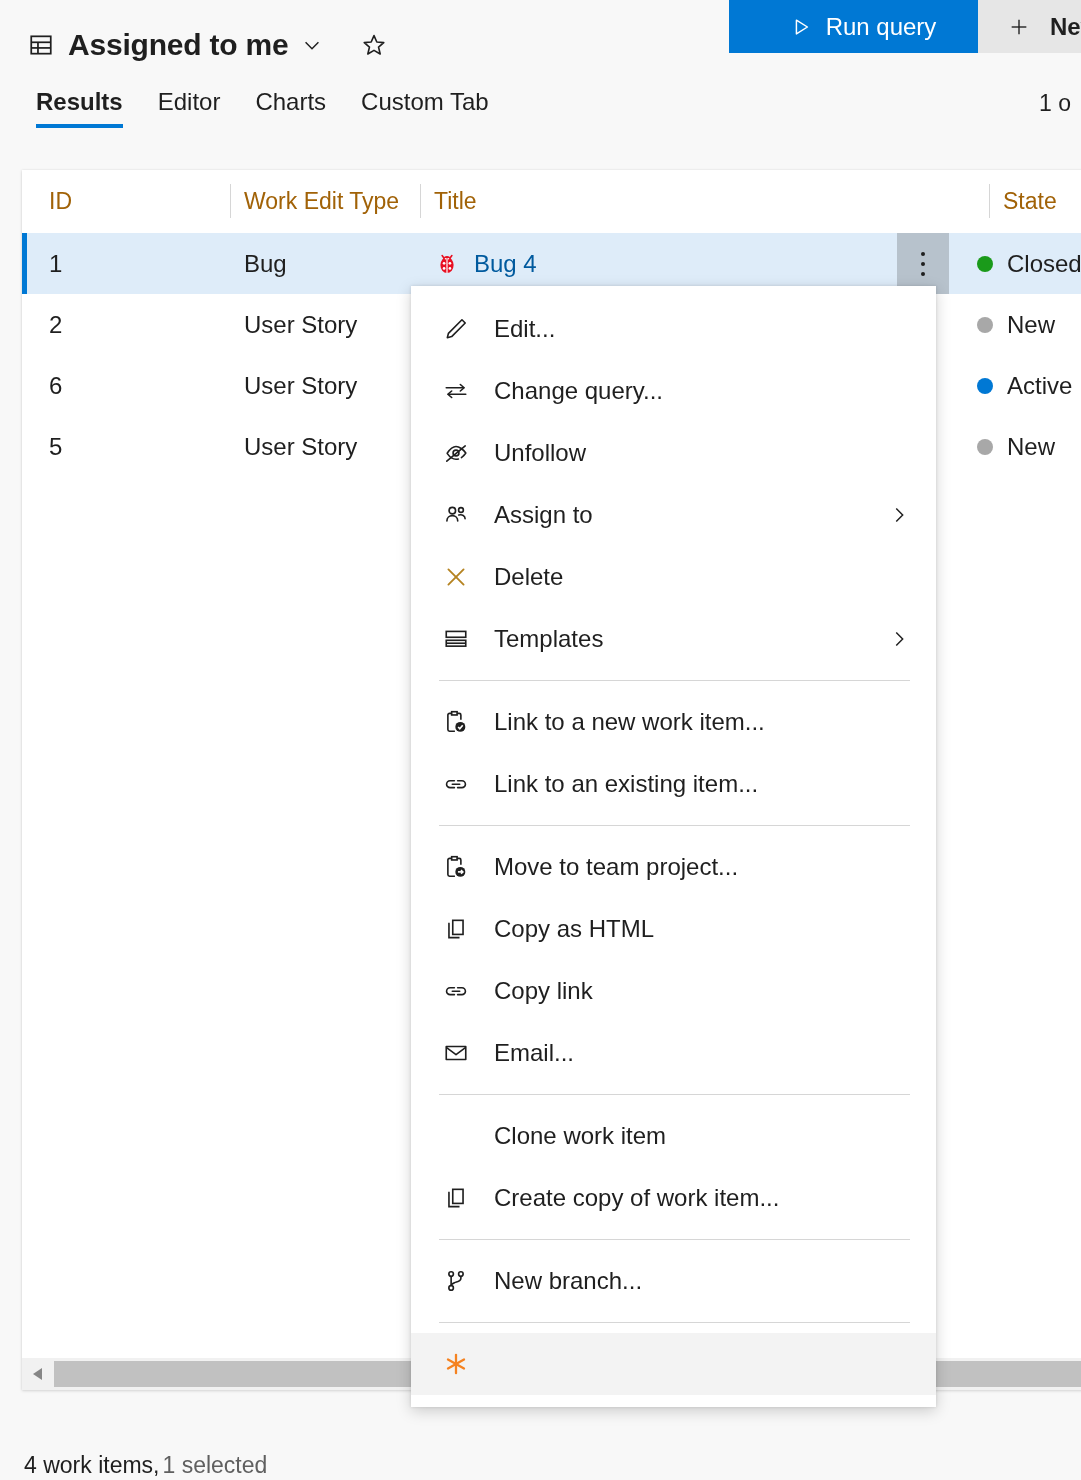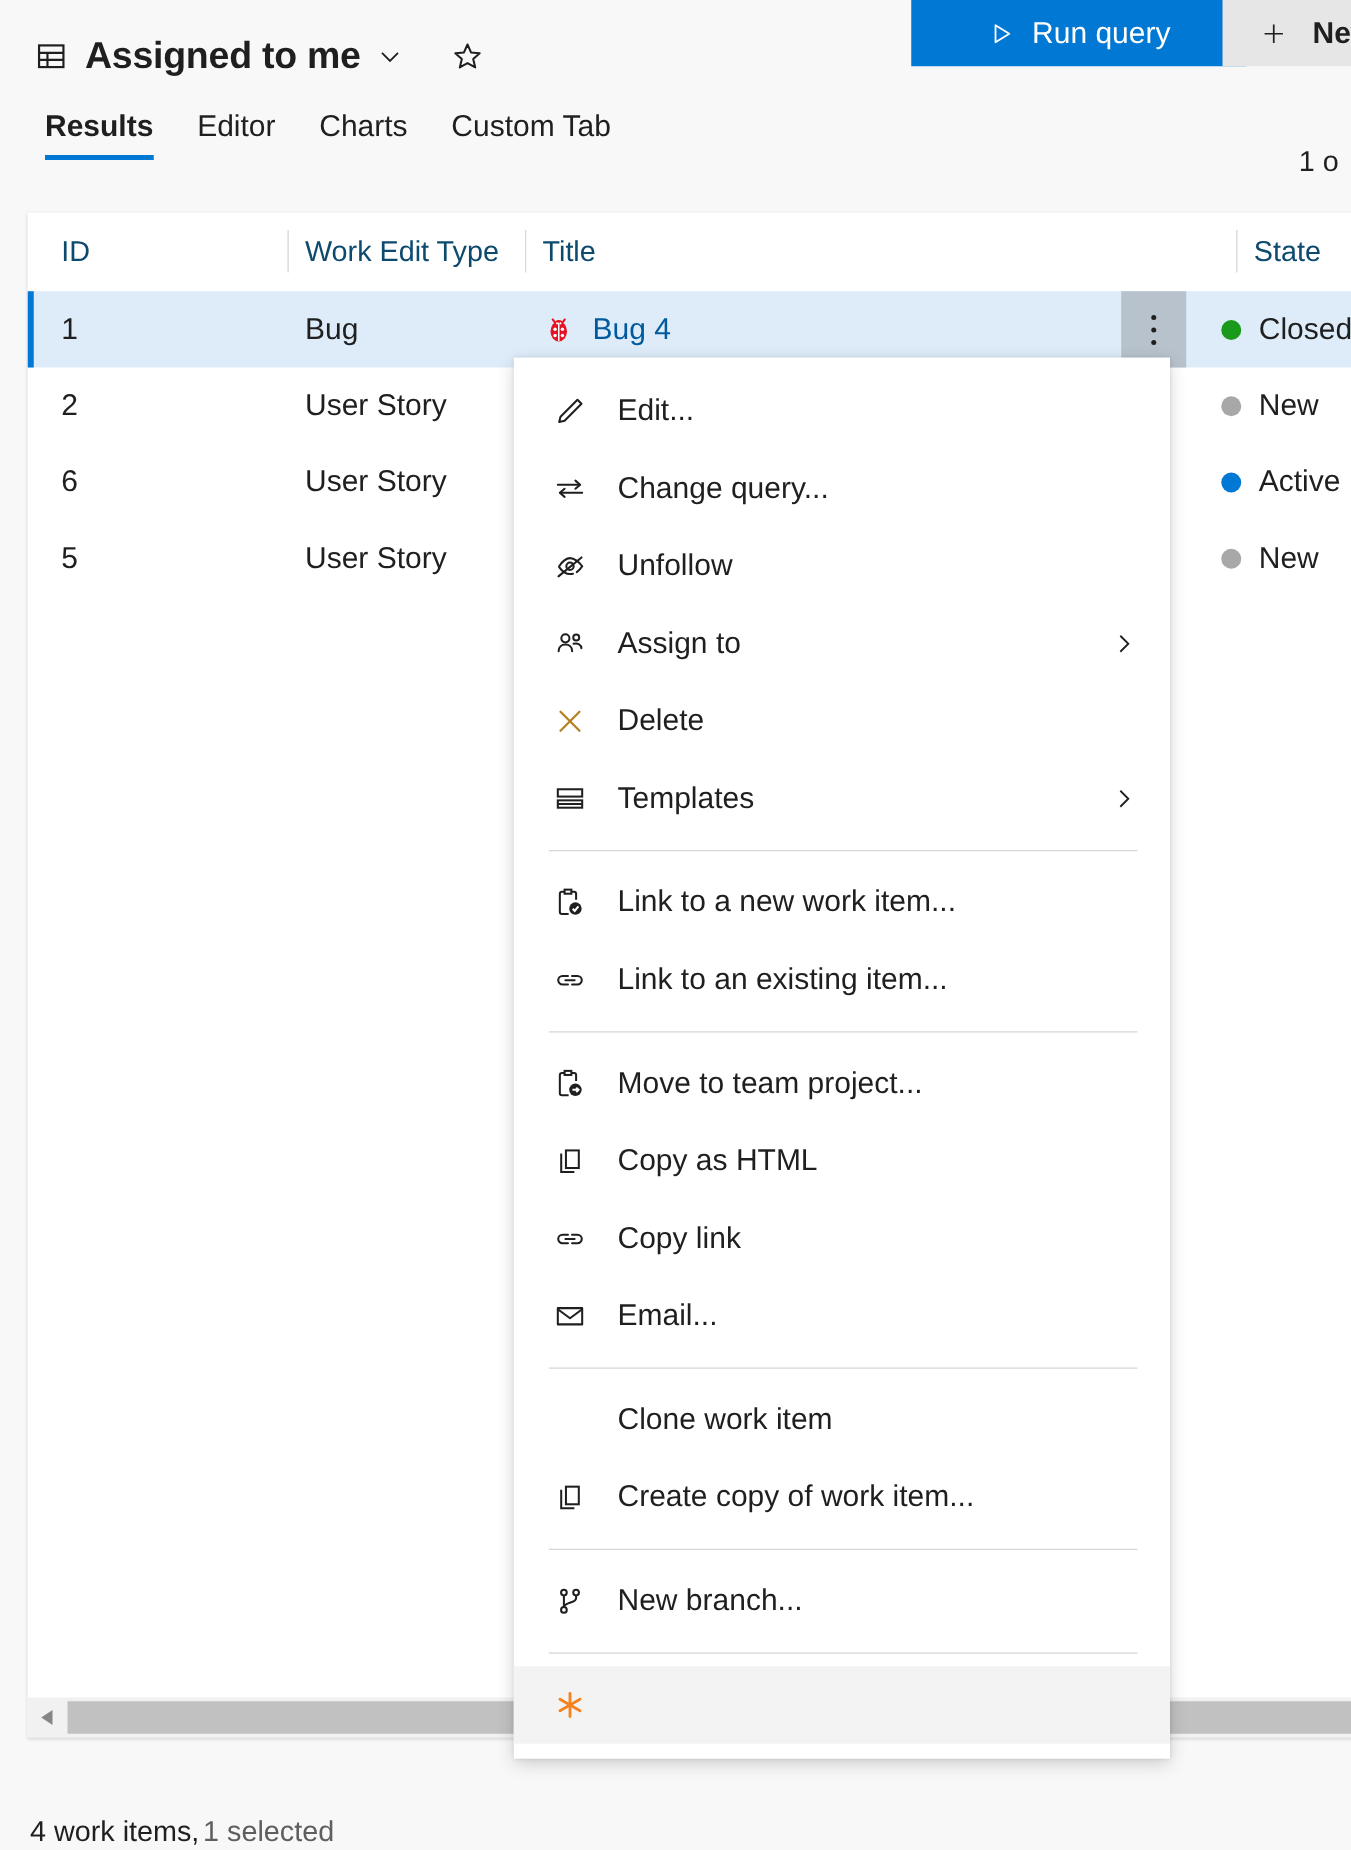--- a/index.html
+++ b/index.html
@@ -114,21 +114,20 @@
     background: #0078d4;
   }
   .result-count {
     position: absolute;
     right: 0px; top: 12px;
     font-size: 23px;
     color: #1f1f1f;
     white-space: nowrap;
     overflow: hidden;
     width: 42px;
-    margin-top: 26px;
   }
 
   
   .grid-wrap {
     position: absolute;
     left: 22px; top: 170px;
     width: 1075px;
     height: 1220px;
     background: #ffffff;
     box-shadow: 0 1px 3px rgba(0,0,0,0.13), 0 0 2px rgba(0,0,0,0.08);
@@ -139,21 +138,21 @@
     height: 62px;
     border-bottom: 1px solid #ffffff;
   }
   .hcell {
     position: absolute;
     top: 0;
     height: 62px;
     display: flex;
     align-items: center;
     font-size: 23px;
-    color: #0c4a6e;
+    color: #a16207;
   }
   .hcell.sep::before {
     content: "";
     position: absolute;
     left: -14px; top: 14px; bottom: 14px;
     width: 1px;
     background: #d6d6d6;
   }
   .row {
     position: relative;

